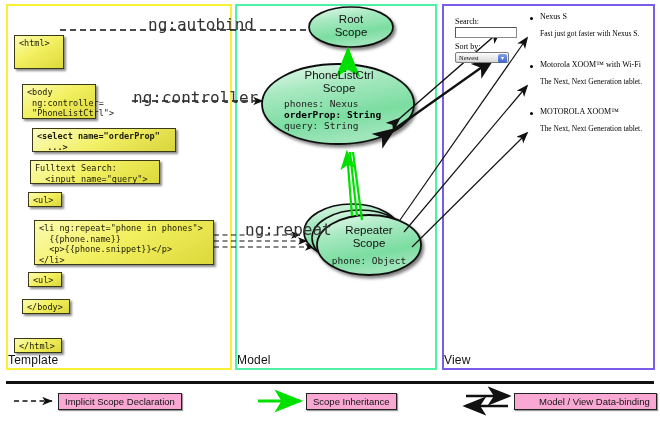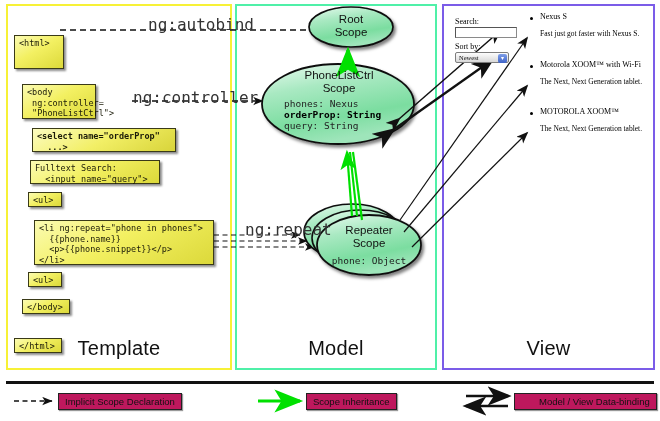--- a/index.html
+++ b/index.html
@@ -7,22 +7,22 @@
        font-family:"Liberation Sans",sans-serif;}
 
   .stage{position:absolute;left:0;top:0;width:660px;height:421px;}
 
   
   .col{position:absolute;background:#fff;box-sizing:border-box;}
   #col-template{left:6px;top:4px;width:226px;height:366px;border:2px solid #f7f136;}
   #col-model{left:235px;top:4px;width:202px;height:366px;border:2px solid #4ff0a8;}
   #col-view{left:442px;top:4px;width:213px;height:366px;border:2px solid #7b5ce8;}
 
-  .col-label{position:absolute;bottom:8px;left:0;width:100%;text-align:center;
-             font-size:20px;color:#111;letter-spacing:.2px;}
+  .col-label{position:absolute;bottom:1px;left:0;width:100%;text-align:left;
+             font-size:12px;color:#111;letter-spacing:.2px;}
 
   
   .box{position:absolute;box-sizing:border-box;
        border:1.5px solid #3a3a18;
        background:linear-gradient(150deg,#fbfbb2 0%,#f3f062 45%,#dcd93a 100%);
        box-shadow:2px 2px 2px rgba(0,0,0,.45);
        font-family:"DejaVu Sans Mono","Liberation Mono",monospace;
        font-size:8.5px;line-height:10.5px;color:#1a1a08;
        padding:2px 4px;white-space:pre;}
   .box.bold{font-weight:bold;
@@ -52,21 +52,21 @@
             padding-left:3px;line-height:10px;}
   .v-select .arrowbox{position:absolute;right:1px;top:1px;width:9px;height:9px;
             background:linear-gradient(#7f9fe8,#3f63c8);border-radius:2px;
             color:#fff;font-size:6px;line-height:9px;text-align:center;}
   .v-item{position:absolute;font-family:"Liberation Serif",serif;font-size:8px;color:#000;white-space:nowrap;}
   .v-bullet{position:absolute;width:3px;height:3px;border-radius:50%;background:#000;}
   .v-snip{position:absolute;font-family:"Liberation Serif",serif;font-size:7.5px;color:#000;white-space:nowrap;}
 
   
   .legend-rule{position:absolute;left:6px;top:381px;width:648px;height:3px;background:#111;}
-  .lg-box{position:absolute;box-sizing:border-box;background:#be185d;
+  .lg-box{position:absolute;box-sizing:border-box;background:#f9a8d4;
           border:1.2px solid #222;box-shadow:1px 1px 1px rgba(0,0,0,.4);
           font-size:9.5px;color:#111;padding:2px 6px;white-space:nowrap;}
 </style>
 </head>
 <body>
 
 <div class="stage">
 
   <div class="col" id="col-template">
     <div class="col-label">Template</div>

